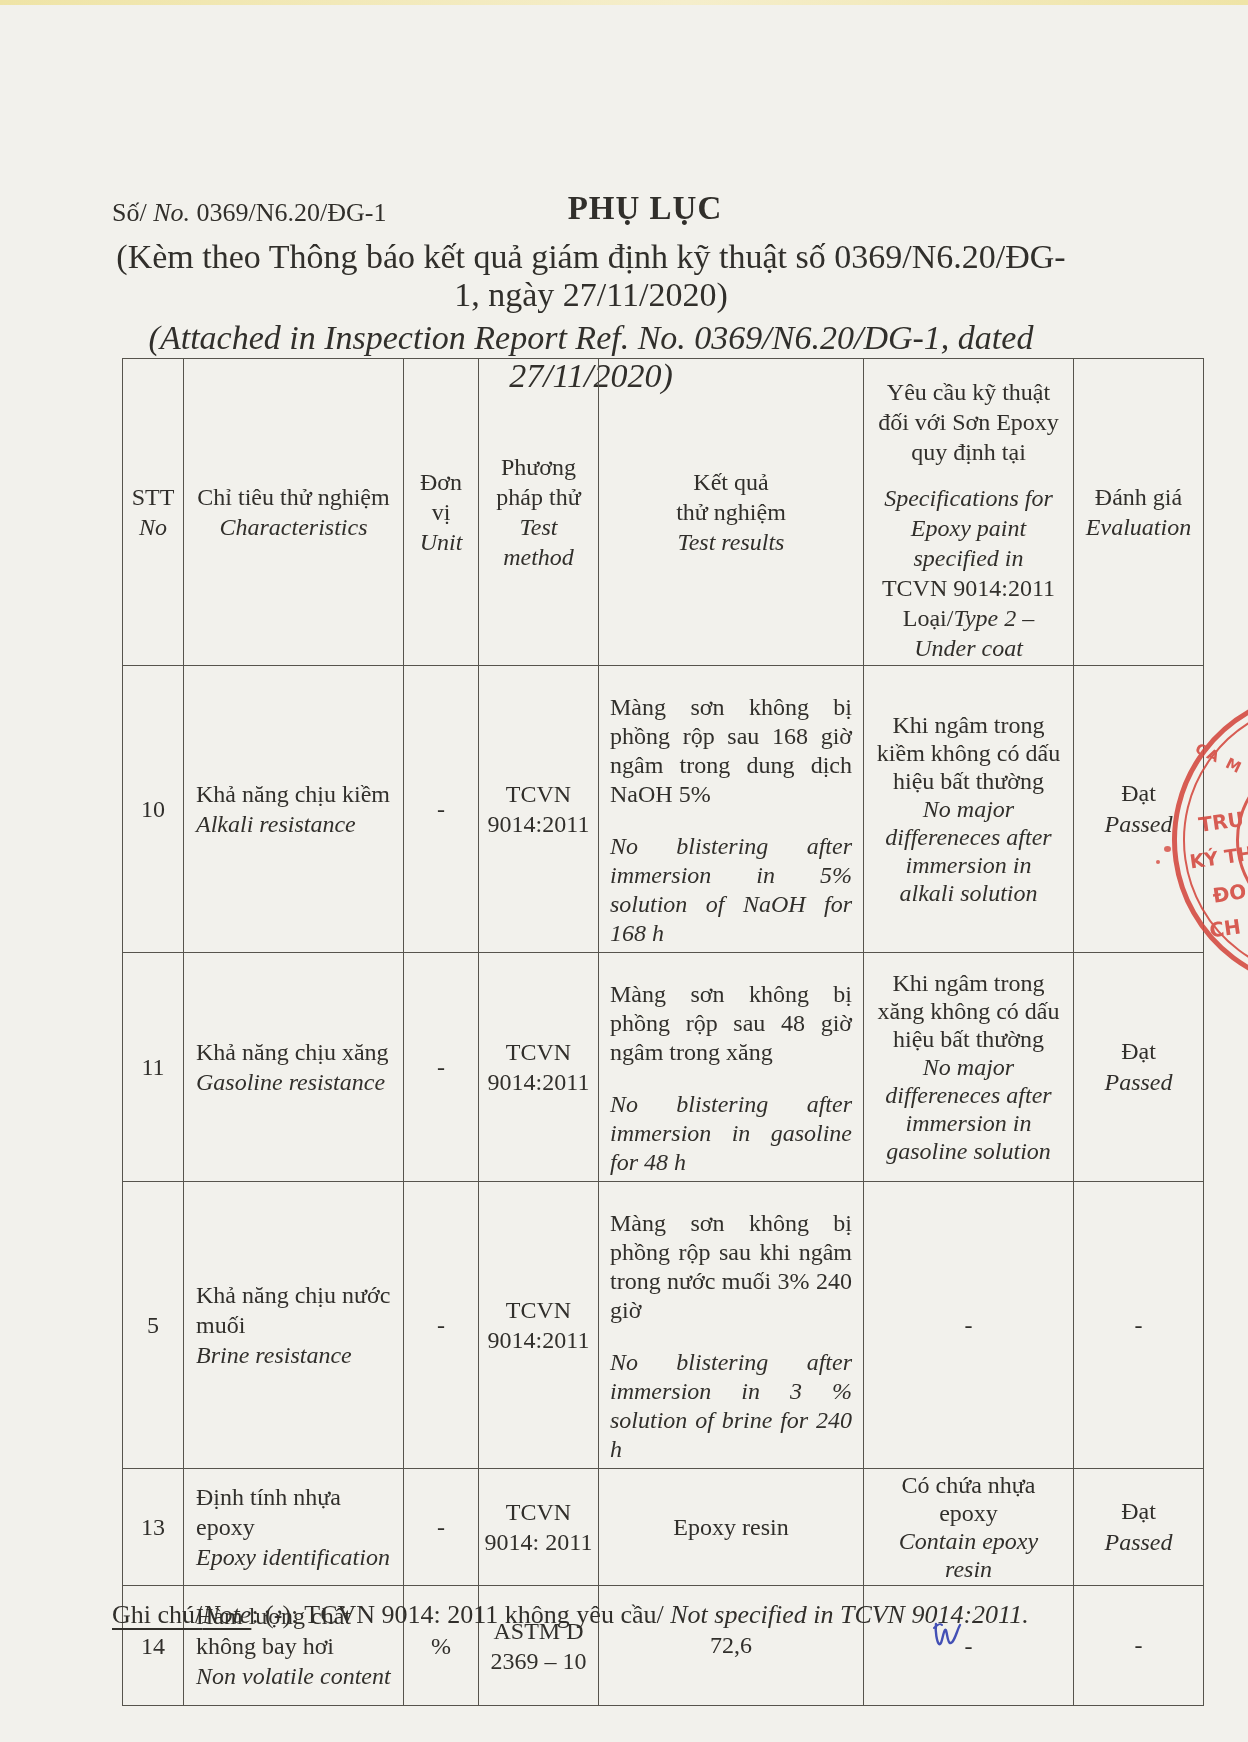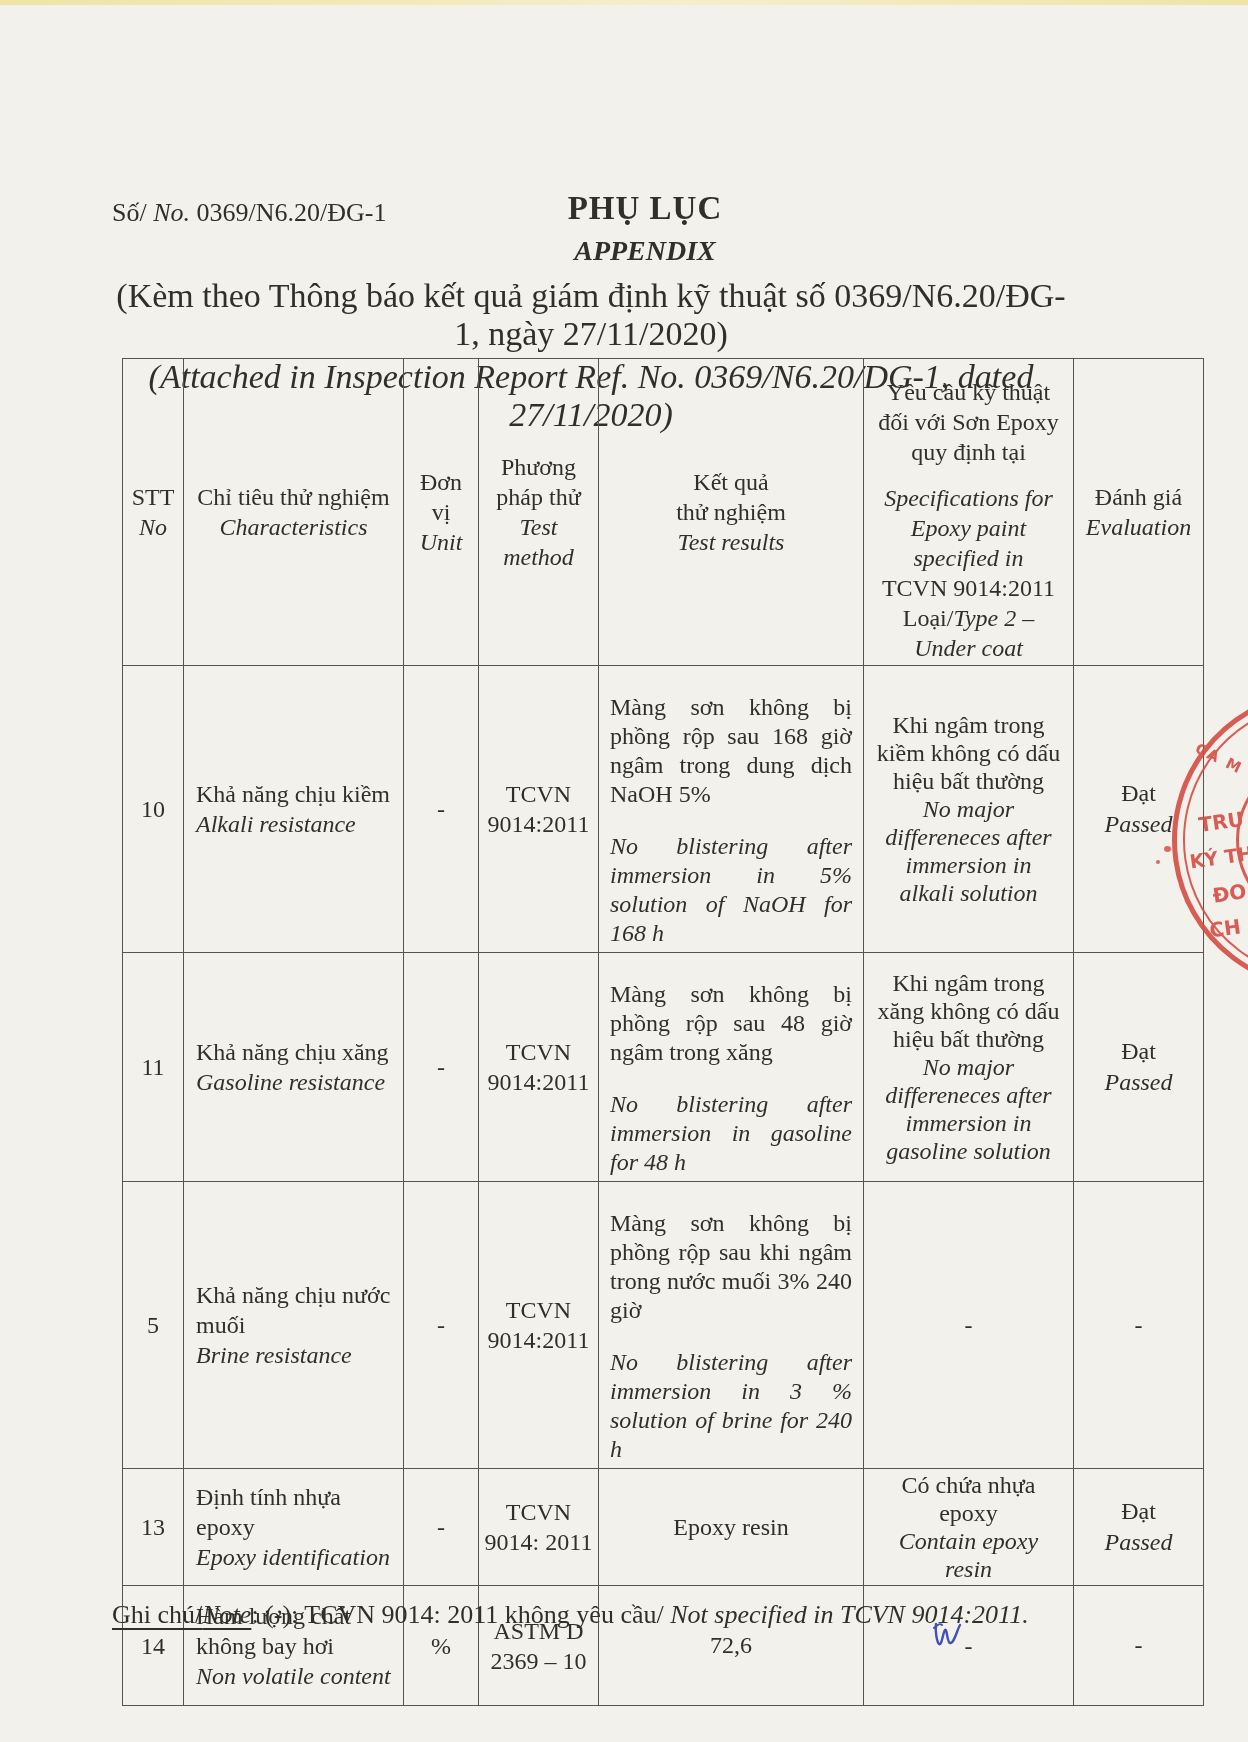--- a/index.html
+++ b/index.html
@@ -97,21 +97,20 @@
 
   <header class="doc-header">
     <div class="hdr-row">
       <div class="hdr-left">
         <span>Số/</span>
         <span class="en">No.</span>
         <span>0369/N6.20/ĐG-1</span>
       </div>
       <div class="hdr-center">
         <div class="title-vi">PHỤ LỤC</div>
-        <div class="title-en">APPENDIX</div>
       </div>
     </div>
     <div class="attach">(Kèm theo Thông báo kết quả giám định kỹ thuật số 0369/N6.20/ĐG-1, ngày 27/11/2020)</div>
     <div class="attach en">(Attached in Inspection Report Ref. No. 0369/N6.20/DG-1, dated 27/11/2020)</div>
   </header>
 
   <table class="results-table">
     <colgroup>
       <col style="width:61px">
         <col style="width:220px">

